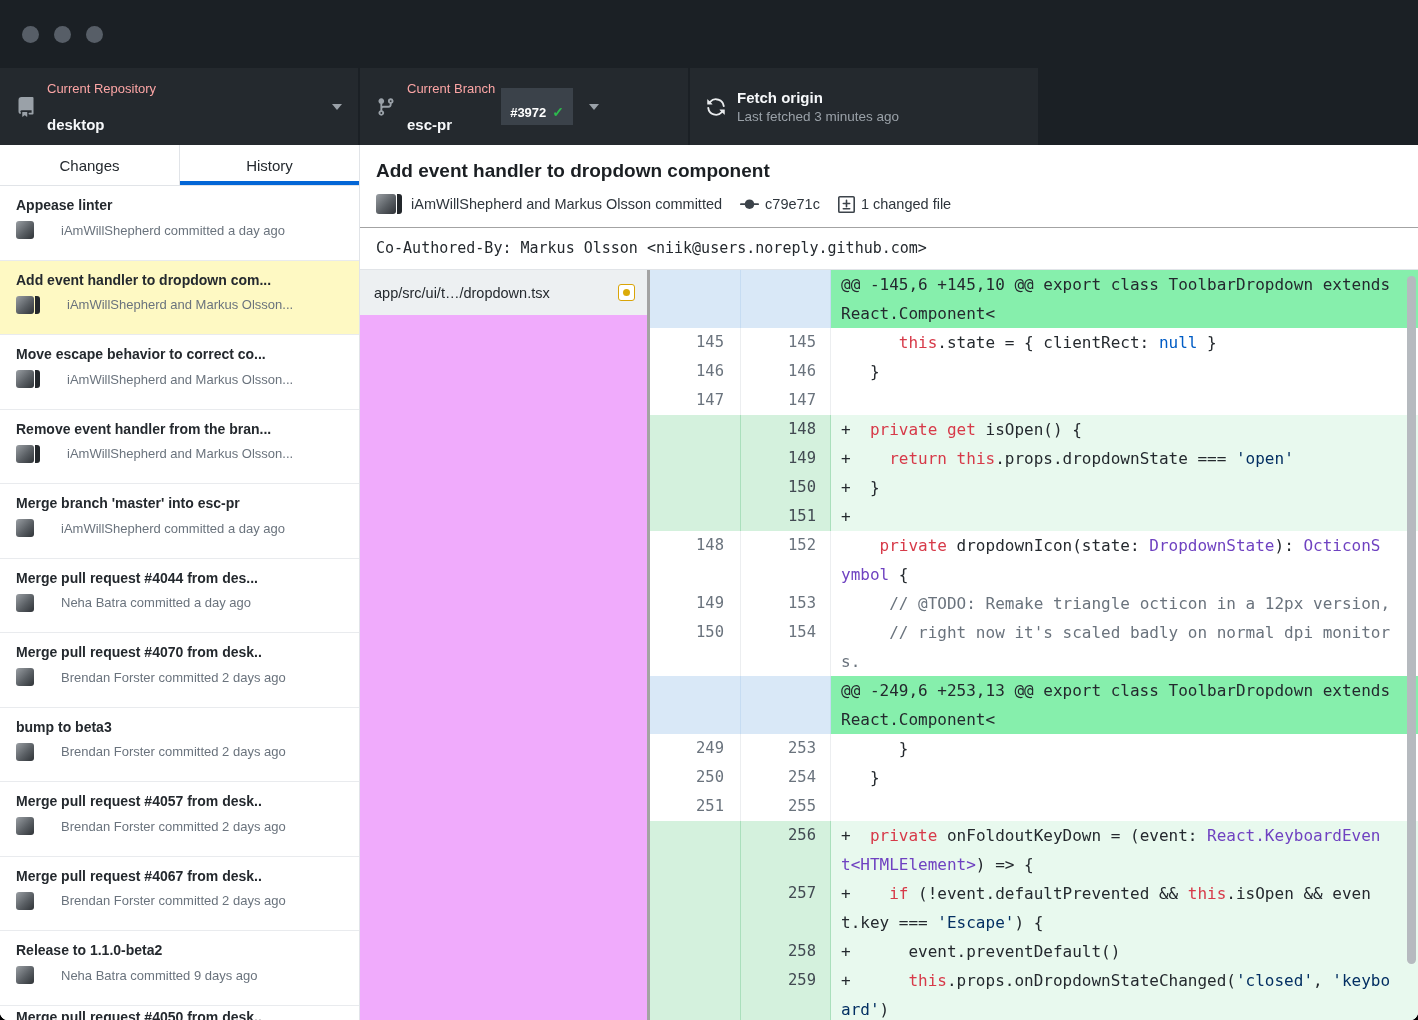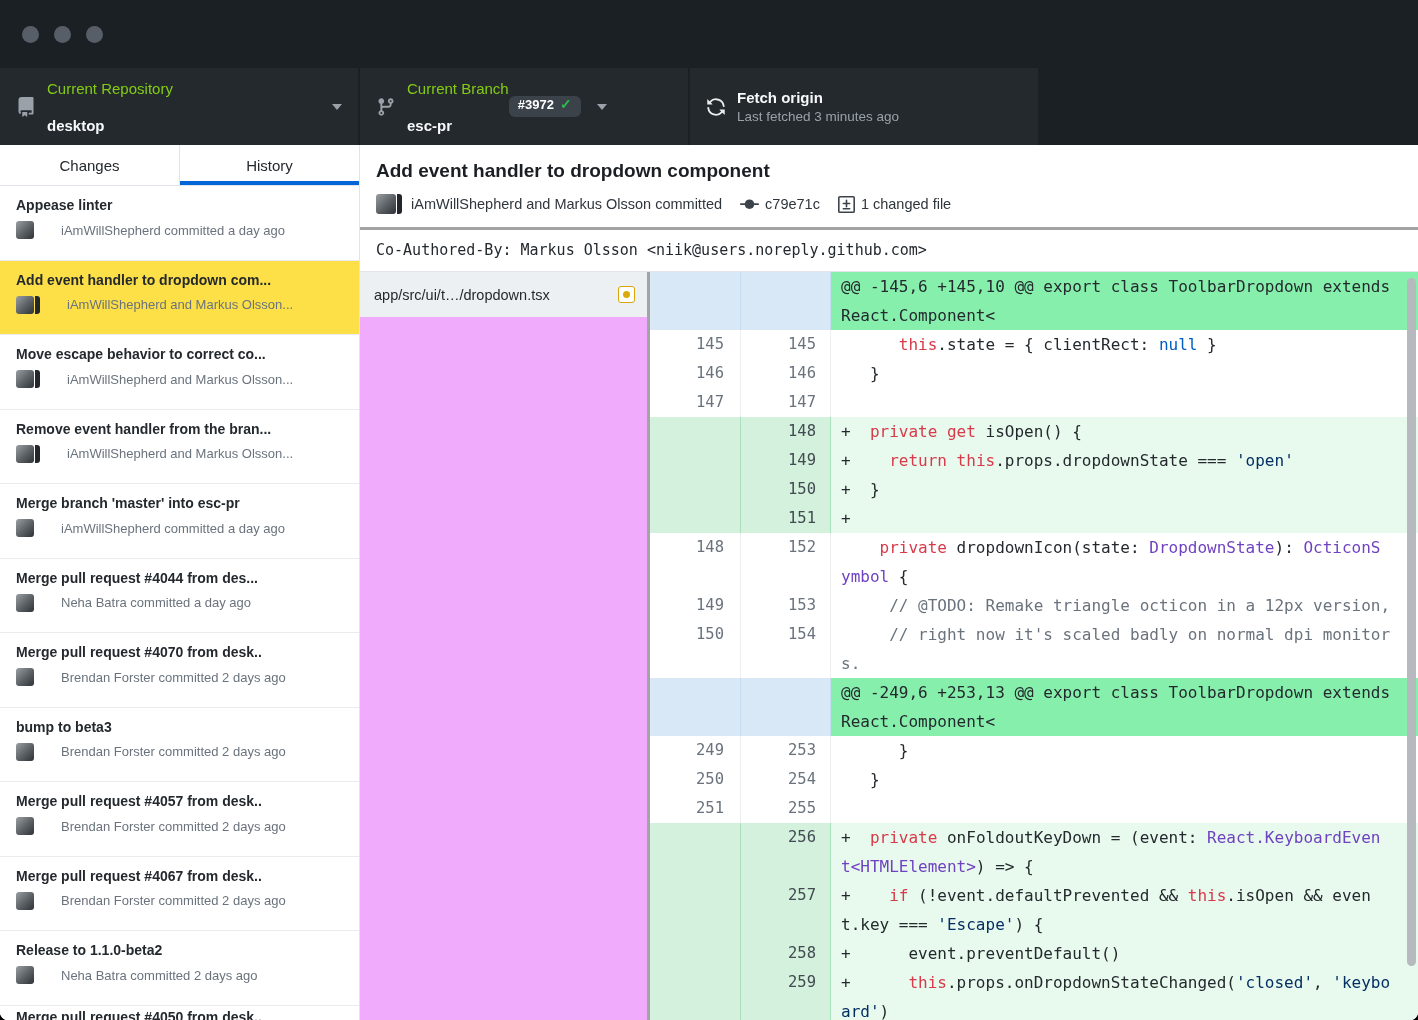--- a/index.html
+++ b/index.html
@@ -12,50 +12,50 @@
   .dots { display:flex; gap:15px; }
   .dot { width:17px; height:17px; border-radius:50%; background:#575e67; }
 
   
   .toolbar { height:77px; background:#1b2025; display:flex; }
   .tb { background:#24292e; display:flex; align-items:center; padding:0 16px; }
   .tb-repo { width:358px; margin-right:2px; }
   .tb-branch { width:328px; margin-right:2px; }
   .tb-fetch { width:348px; }
   .tb-text { margin-left:11px; min-width:0; }
-  .tb-label { font-size:15px; color:#84cc16; margin-bottom:20px; }
+  .tb-label { font-size:13px; color:#fca5a5; margin-bottom:20px; }
   .tb-value { font-size:15px; font-weight:bold; color:#f6f8fa; }
   .tb-sub { font-size:13.5px; color:#9aa1a8; margin-top:3px; }
   .caret { width:0; height:0; border-left:5.5px solid transparent; border-right:5.5px solid transparent; border-top:6px solid #9aa1a8; margin-left:auto; }
-  .pr-badge { background:#3b424a; border-radius:6px; padding:0 9px 5px; font-size:13px; font-weight:bold; color:#fff; margin-left:0; display:flex; align-items:center; white-space:nowrap; }
+  .pr-badge { background:#3b424a; border-radius:0; padding:16px 9px 5px; font-size:13px; font-weight:bold; color:#fff; margin-left:6px; display:flex; align-items:center; white-space:nowrap; }
   .pr-badge .check { color:#2dba4e; font-weight:bold; margin-left:6px; font-size:14px; }
   .tb-branch .caret { margin-left:16px; }
 
   
   .body-row { display:flex; height:875px; }
 
   
   .sidebar { width:360px; border-right:1px solid #e1e4e8; background:#fff; display:flex; flex-direction:column; }
   .tabs { display:flex; height:41px; border-bottom:1px solid #e1e4e8; flex:none; }
   .tab { flex:1; display:flex; align-items:center; justify-content:center; font-size:15px; color:#24292e; position:relative; cursor:default; }
   .tab + .tab { border-left:1px solid #e1e4e8; }
   .tab.active::after { content:""; position:absolute; left:0; right:0; bottom:0; height:4px; background:#0366d6; }
   .commit-list { flex:1; overflow:hidden; }
   .commit-item { height:74.5px; padding:11px 16px 0; border-bottom:1px solid #e9ebee; background:#fff; }
-  .commit-item.selected { background:#fde047; }
+  .commit-item.selected { background:#fef9c3; }
   .ci-title { font-size:14px; font-weight:bold; color:#24292e; white-space:nowrap; overflow:hidden; margin-bottom:8px; }
   .ci-meta { display:flex; align-items:center; font-size:13px; color:#6a737d; white-space:nowrap; overflow:hidden; }
   .avatar { flex:none; width:18px; height:18px; border-radius:3px; background:linear-gradient(135deg,#9a9fa4 0%,#5a5f64 55%,#2e3236 100%); }
   .avatar-sliver { flex:none; width:5px; height:18px; margin-left:1px; border-radius:0 3px 3px 0; background:#23272b; }
   .ci-meta .meta-text { margin-left:8px; overflow:hidden;padding-left:19px; }
   .commit-item.partial { height:15px; border-bottom:none; padding-top:3px; overflow:hidden; }
 
   
   .main { flex:1; min-width:0; display:flex; flex-direction:column; background:#fff; }
-  .commit-header { padding:15px 16px 13px; border-bottom:3px solid #a3a3a3; }
+  .commit-header { padding:15px 16px 13px; border-bottom:1px solid #a3a3a3; }
   .commit-title { font-size:19px; font-weight:bold; color:#1b1f23; }
   .commit-meta { display:flex; align-items:center; margin-top:12px; font-size:14.5px; color:#2f363d; }
   .commit-meta .avatar { width:20px; height:20px; }
   .commit-meta .avatar-sliver { height:20px; }
   .commit-meta .authors { margin-left:9px; }
   .meta-icon { display:flex; align-items:center; margin-left:18px; }
   .meta-icon svg { flex:none; }
   .meta-icon span { margin-left:6px; }
   .coauthor { padding:11px 16px 12px; border-bottom:1px solid #e1e4e8; font-family:"DejaVu Sans Mono", monospace; font-size:15px; color:#24292e; }
 
@@ -212,21 +212,21 @@
             <div class="ci-title">Merge pull request #4067 from desk..</div>
             <div class="ci-meta">
               <span class="avatar"></span>
               <span class="meta-text">Brendan Forster committed 2 days ago</span>
             </div>
           </div>
           <div class="commit-item">
             <div class="ci-title">Release to 1.1.0-beta2</div>
             <div class="ci-meta">
               <span class="avatar"></span>
-              <span class="meta-text">Neha Batra committed 2 days ago</span>
+              <span class="meta-text">Neha Batra committed 9 days ago</span>
             </div>
           </div>
           <div class="commit-item partial">
             <div class="ci-title">Merge pull request #4050 from desk..</div>
           </div>
         </div>
     </div>
 
     <div class="main">
       <div class="commit-header">

